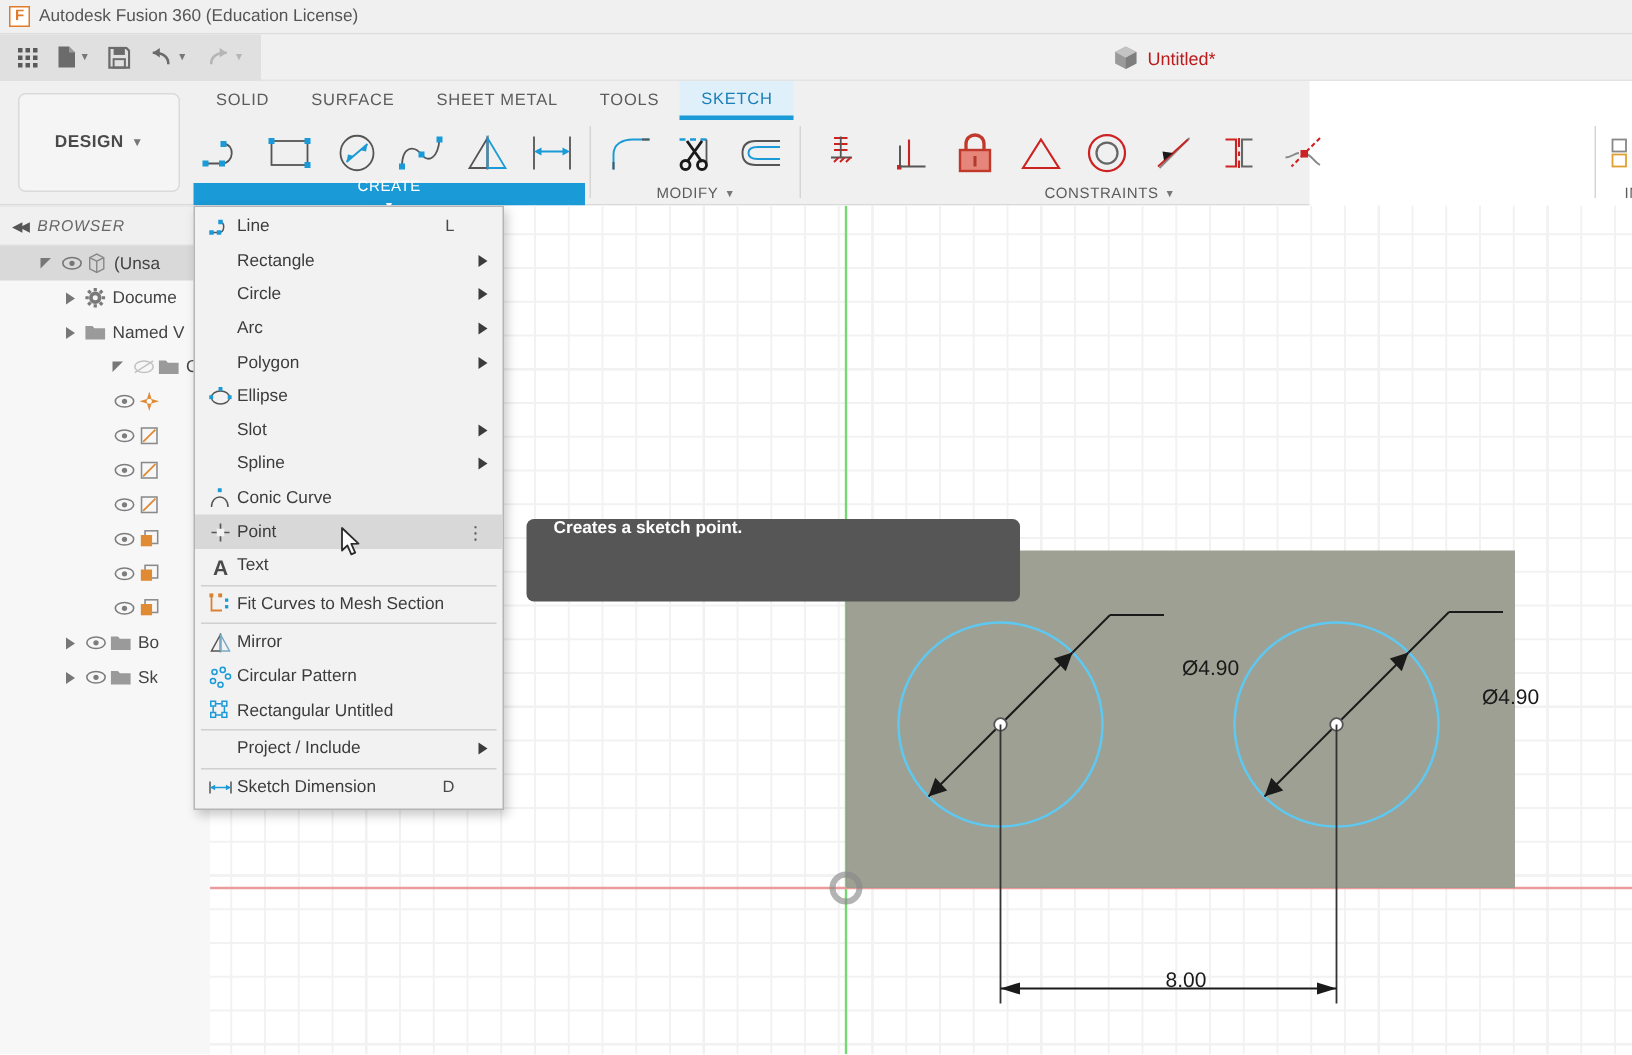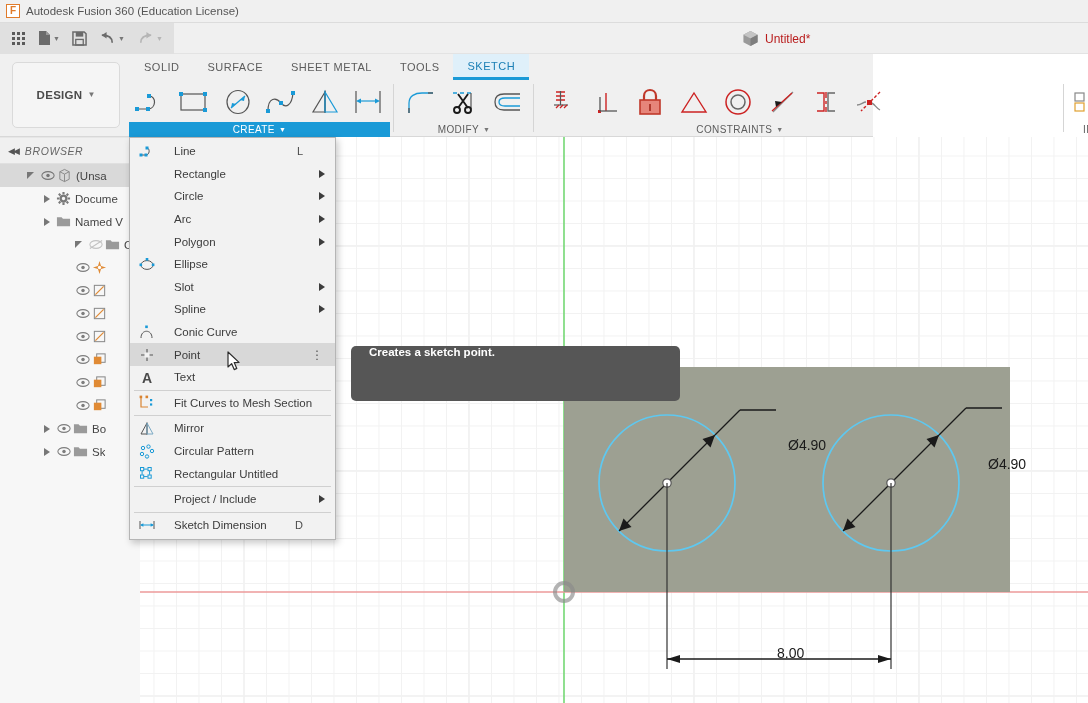--- a/index.html
+++ b/index.html
@@ -81,21 +81,21 @@
   }
   .tool {
     width: 44px; height: 42px;
     display: flex; align-items: center; justify-content: center; cursor: default;
   }
   .panel-title {
     position: absolute; bottom: 0; left: 0; right: 0; height: 15px;
     display: flex; align-items: center; justify-content: center; gap: 4px;
     font-size: 10px; color: #5c5c5c; letter-spacing: .4px;
   }
-  .panel-title.active-panel { background: #1a9ad7; color: #fff; }
+  .panel-title.active-panel { background: #1a9ad7; color: #fff; flex-direction: column; }
   .panel-title.active-panel .caret { color: #fff; }
   .vsep { position: absolute; top: 30px; width: 1px; height: 48px; background: #d5d5d5; }
 
   
   #browser {
     position: absolute; left: 0; top: 137px; width: 140px; height: 566px;
     background: #f7f7f7;
   }
   #browser-header {
     height: 27px; background: #f0f0f0; border-bottom: 1px solid #e0e0e0;
@@ -139,21 +139,21 @@
     box-shadow: 2px 3px 7px rgba(0,0,0,.22);
     padding: 2px 0 3px 0; z-index: 40;
   }
   .mi {
     position: relative; display: flex; align-items: center;
     height: 22.6px; font-size: 11.5px; color: #3c3c3c;
     padding-left: 6px; cursor: default;
   }
   .mi.hover { background: #d8d8d8; }
   .mi .mi-ico { width: 22px; display: flex; align-items: center; justify-content: center; flex: 0 0 auto; }
-  .mi .mi-label { margin-left: 16px; text-align: right; }
+  .mi .mi-label { margin-left: 0; text-align: right; }
   .mi .mi-key { position: absolute; right: 32px; font-size: 11px; color: #4a4a4a; }
   .mi .mi-arrow {
     position: absolute; right: 10px;
     width: 0; height: 0; border-left: 6px solid #3c3c3c;
     border-top: 4px solid transparent; border-bottom: 4px solid transparent;
   }
   .mi .mi-dots { position: absolute; right: 12px; color: #555; font-size: 12px; line-height: 1; letter-spacing: 0; }
   .mi-sep { height: 1px; background: #d0d0d0; margin: 1px 4px; }
   #cursor-arrow { position: absolute; left: 97px; top: 8px; z-index: 5; }
 

